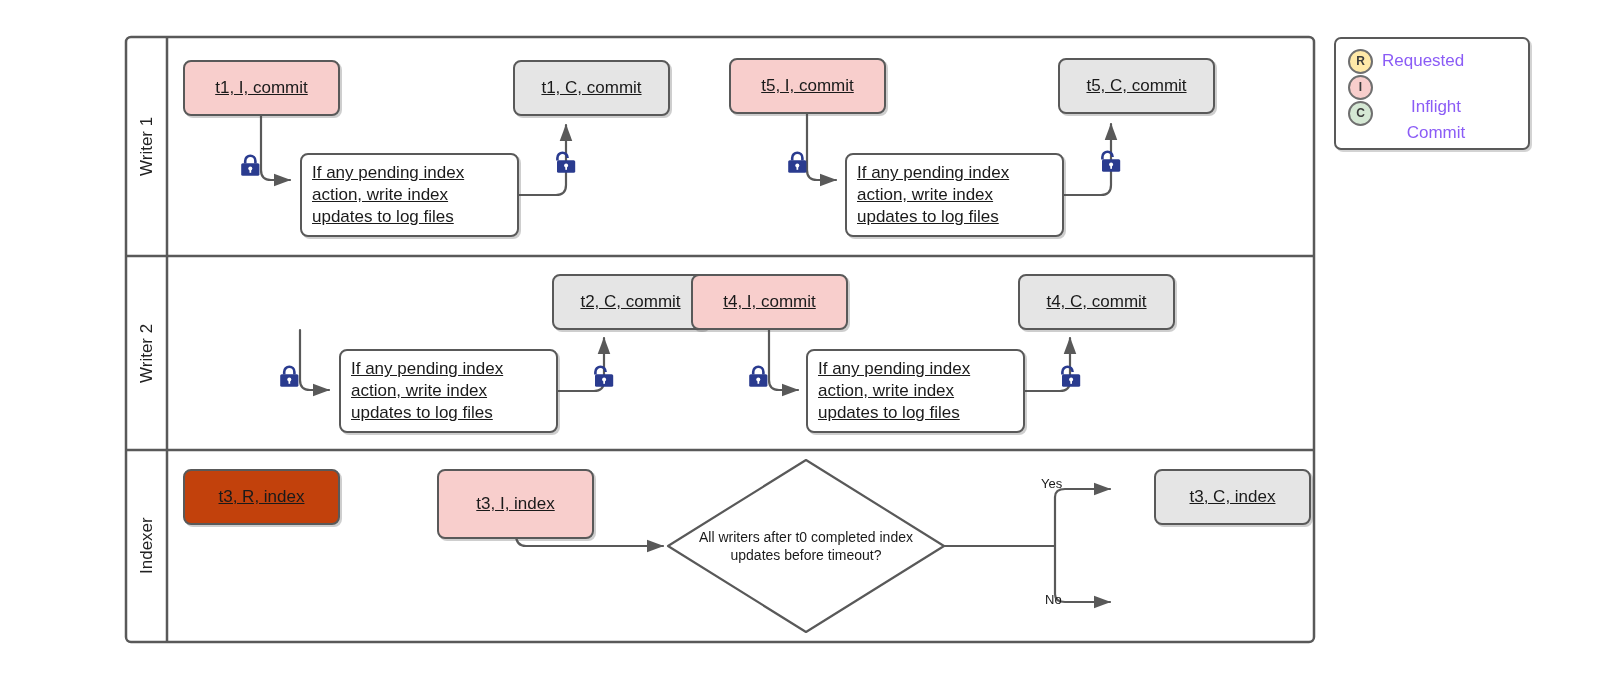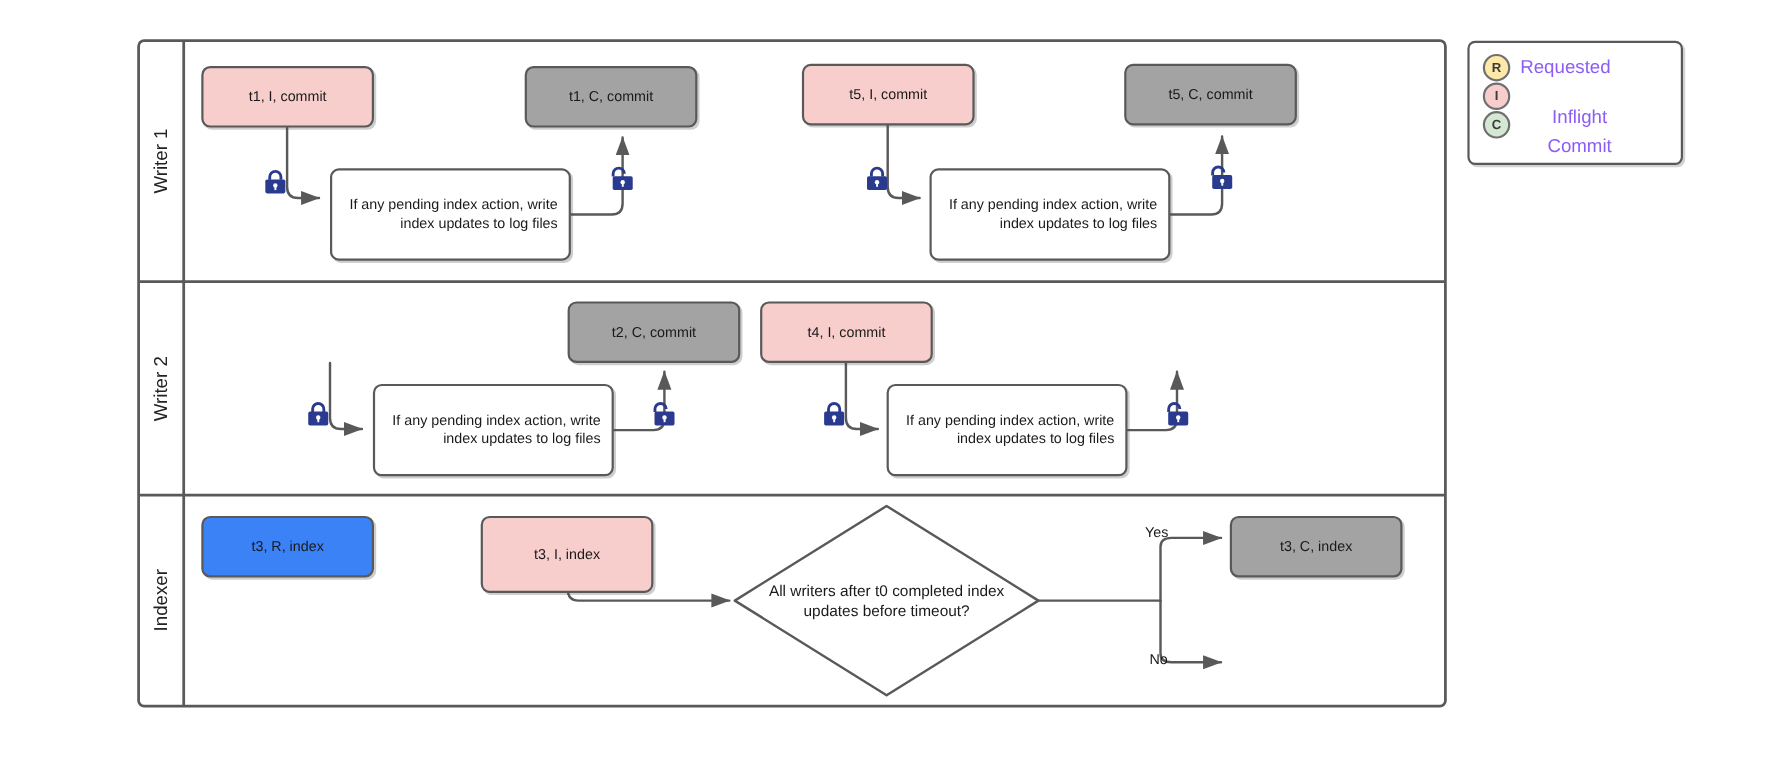--- a/index.html
+++ b/index.html
@@ -2,25 +2,25 @@
 <html><head>
 <meta charset="utf-8">
 <style>
   html,body{margin:0;padding:0;background:#ffffff;}
   body{width:1609px;height:700px;position:relative;overflow:hidden;
        font-family:"Liberation Sans","DejaVu Sans",sans-serif;color:#1a1a1a;}
   #stage{position:absolute;left:0;top:0;width:1609px;height:700px;}
   svg.layer{position:absolute;left:0;top:0;width:1609px;height:700px;pointer-events:none;}
   .node{position:absolute;box-sizing:border-box;border:2.5px solid #595959;
         border-radius:8px;display:flex;align-items:center;justify-content:center;
-        text-align:right;font-size:13px;line-height:1.28;
-        box-shadow:2px 2px 0 rgba(80,80,80,0.28);}
+        text-align:left;font-size:17px;line-height:1.28;
+        box-shadow:2px 2px 0 rgba(80,80,80,0.28);text-decoration:underline;}
   .node.inflight{background:#f8cecc;}
-  .node.commit{background:#a3a3a3;}
-  .node.requested{background:#3b82f6;}
+  .node.commit{background:#e5e5e5;margin-left:36px;}
+  .node.requested{background:#c2410c;}
   .node.plain{background:#ffffff;}
   .lane-label{position:absolute;font-size:17px;color:#222;
               writing-mode:vertical-rl;transform:rotate(180deg);
               display:flex;align-items:center;justify-content:center;}
   .legend{position:absolute;box-sizing:border-box;background:#ffffff;
           border:2.5px solid #595959;border-radius:7px;
           box-shadow:2px 2px 0 rgba(80,80,80,0.25);
           padding:9px 18px 9px 12px;}
   .legend-row{display:flex;align-items:center;height:26px;}
   .legend-badge{width:21px;height:21px;border-radius:50%;
@@ -148,20 +148,21 @@
 
   <div class="node plain" style="left:845px;top:153px;width:219px;height:84px;padding:0 10px;">If any pending index action, write index updates to log files</div>
 
 
   <div class="node commit" style="left:516px;top:274px;width:157px;height:56px;">t2, C, commit</div>
 
   <div class="node plain" style="left:339px;top:349px;width:219px;height:84px;padding:0 10px;">If any pending index action, write index updates to log files</div>
 
   <div class="node inflight" style="left:691px;top:274px;width:157px;height:56px;">t4, I, commit</div>
 
+  <div class="node commit" style="left:982px;top:274px;width:157px;height:56px;">t4, C, commit</div>
 
   <div class="node plain" style="left:806px;top:349px;width:219px;height:84px;padding:0 10px;">If any pending index action, write index updates to log files</div>
 
   <div class="node requested" style="left:183px;top:469px;width:157px;height:56px;">t3, R, index</div>
 
   <div class="node inflight" style="left:437px;top:469px;width:157px;height:70px;">t3, I, index</div>
 
   <div class="diamond-text" style="left:691px;top:504px;width:230px;height:84px;">All writers after t0 completed index updates before timeout?</div>
 
   <div class="edge-label" style="left:1041px;top:476px;">Yes</div>

